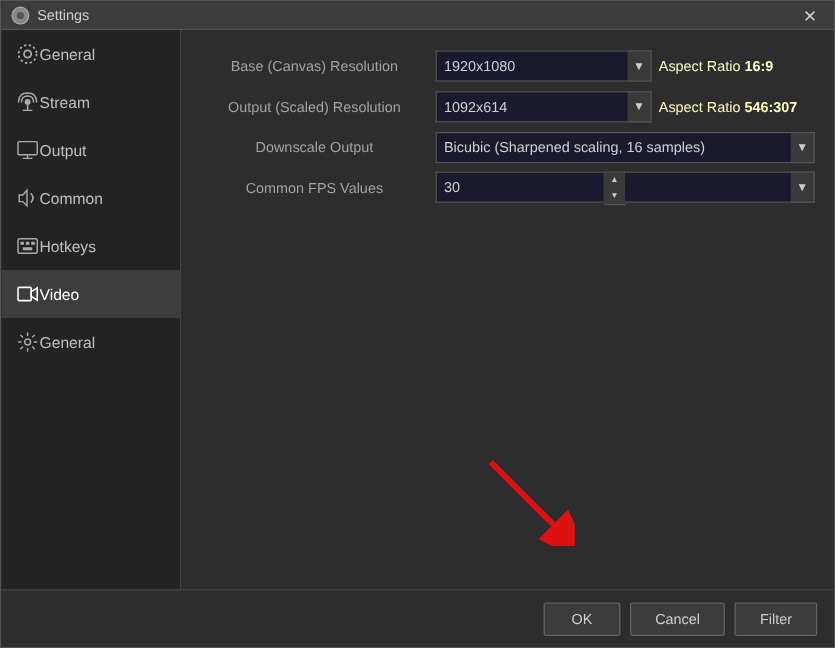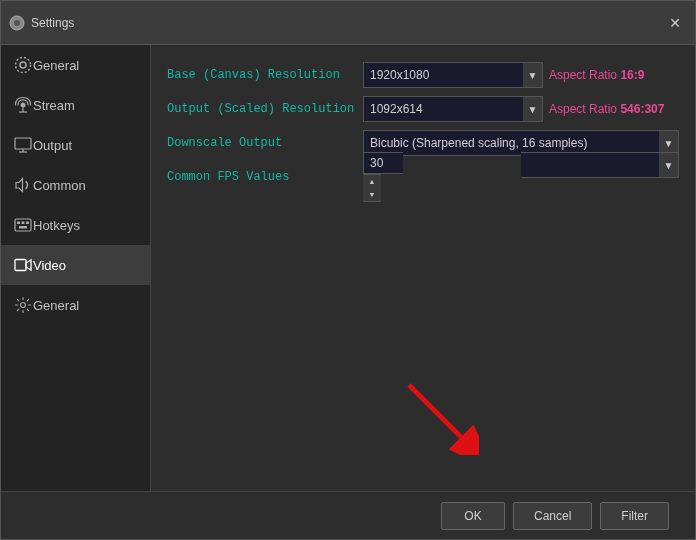--- a/index.html
+++ b/index.html
@@ -17,21 +17,21 @@
       width: 696px;
       height: 540px;
       background: #2d2d2d;
       border: 1px solid #555;
       display: flex;
       flex-direction: column;
     }
 
     .title-bar {
       background: #3c3c3c;
-      height: 44px;
+      height: 24px;
       display: flex;
       align-items: center;
       padding: 0 8px;
       flex-shrink: 0;
       border-bottom: 1px solid #555;
     }
 
     .title-bar-icon {
       width: 16px;
       height: 16px;
@@ -107,41 +107,40 @@
     }
 
     .form-row {
       display: flex;
       align-items: center;
       gap: 6px;
       height: 28px;
     }
 
     .form-label {
-      text-align: left;
-      color: #14b8a6;
+      text-align: center;
+      color: #a3a3a3;
       font-size: 12px;
       width: 190px;
       flex-shrink: 0;
-      font-family: Liberation Mono, monospace;
     }
 
     .form-input {
       background: #1a1a2e;
       border: 1px solid #555;
       color: #d0d0d0;
       padding: 3px 6px;
       font-size: 12px;
       height: 26px;
       flex: 1;
       outline: none;
     }
 
     .aspect-ratio-label {
-      color: #ec4899;
+      color: #fef9c3;
       font-size: 12px;
       white-space: nowrap;
       flex-shrink: 0;
       min-width: 130px;
     }
 
     .aspect-ratio-label .bold {
       font-weight: bold;
     }
 
@@ -195,21 +194,21 @@
       border: none;
       outline: none;
     }
 
     
     .footer {
       height: 48px;
       display: flex;
       align-items: center;
       justify-content: flex-end;
-      padding: 0 26px;
+      padding: 0 14px;
       gap: 8px;
       background: #2d2d2d;
       border-top: 1px solid #444;
       flex-shrink: 0;
     }
 
     .footer-btn {
       padding: 5px 20px;
       font-size: 12px;
       cursor: pointer;
@@ -358,21 +357,21 @@
             <select style="padding-right:8px;">
               <option>Bicubic (Sharpened scaling, 16 samples)</option>
             </select>
             <div class="select-arrow">▼</div>
           </div>
         </div>
 
         <div class="form-row">
           <span class="form-label">Common FPS Values</span>
           <div style="display:flex; flex:1;">
-            <div class="select-wrap" style="width:60px;flex-direction:column;">
+            <div class="select-wrap" style="width:60px;">
               <input type="text" class="form-input" value="30" style="border-right: none; width: 40px; min-width: 40px;">
               <div style="display:flex; flex-direction:column; border:1px solid #555; border-left:none; width:18px;">
                 <button class="spinner-btn">▲</button>
                 <button class="spinner-btn">▼</button>
               </div>
             </div>
             <div class="select-wrap" style="flex:1;">
               <select style="padding-right:24px; border-left:none;">
                 <option></option>
               </select>

